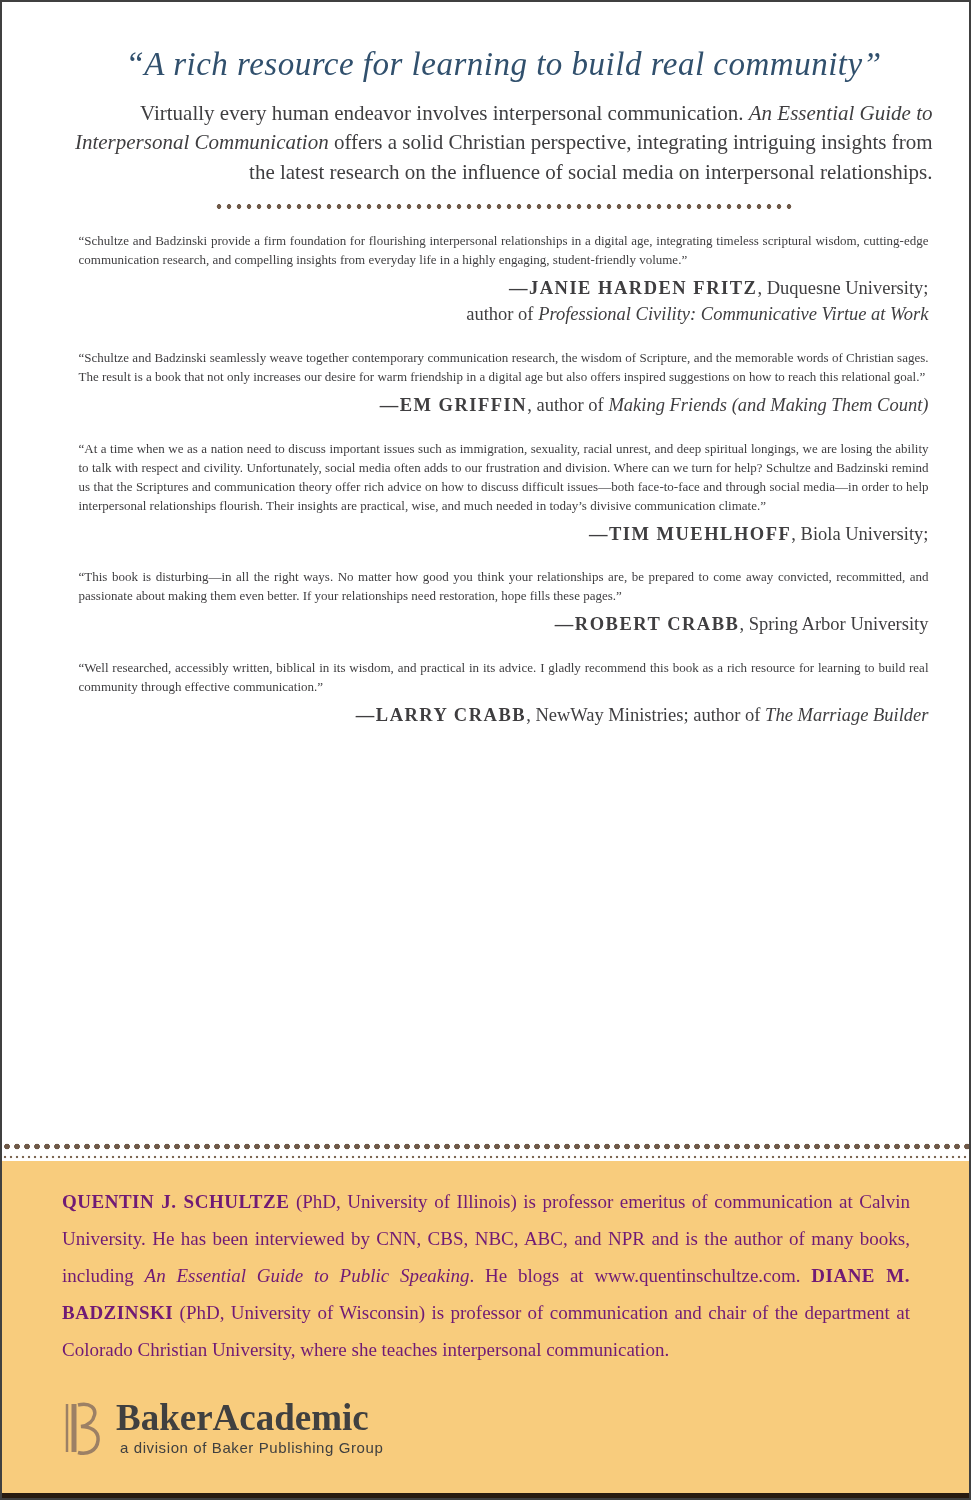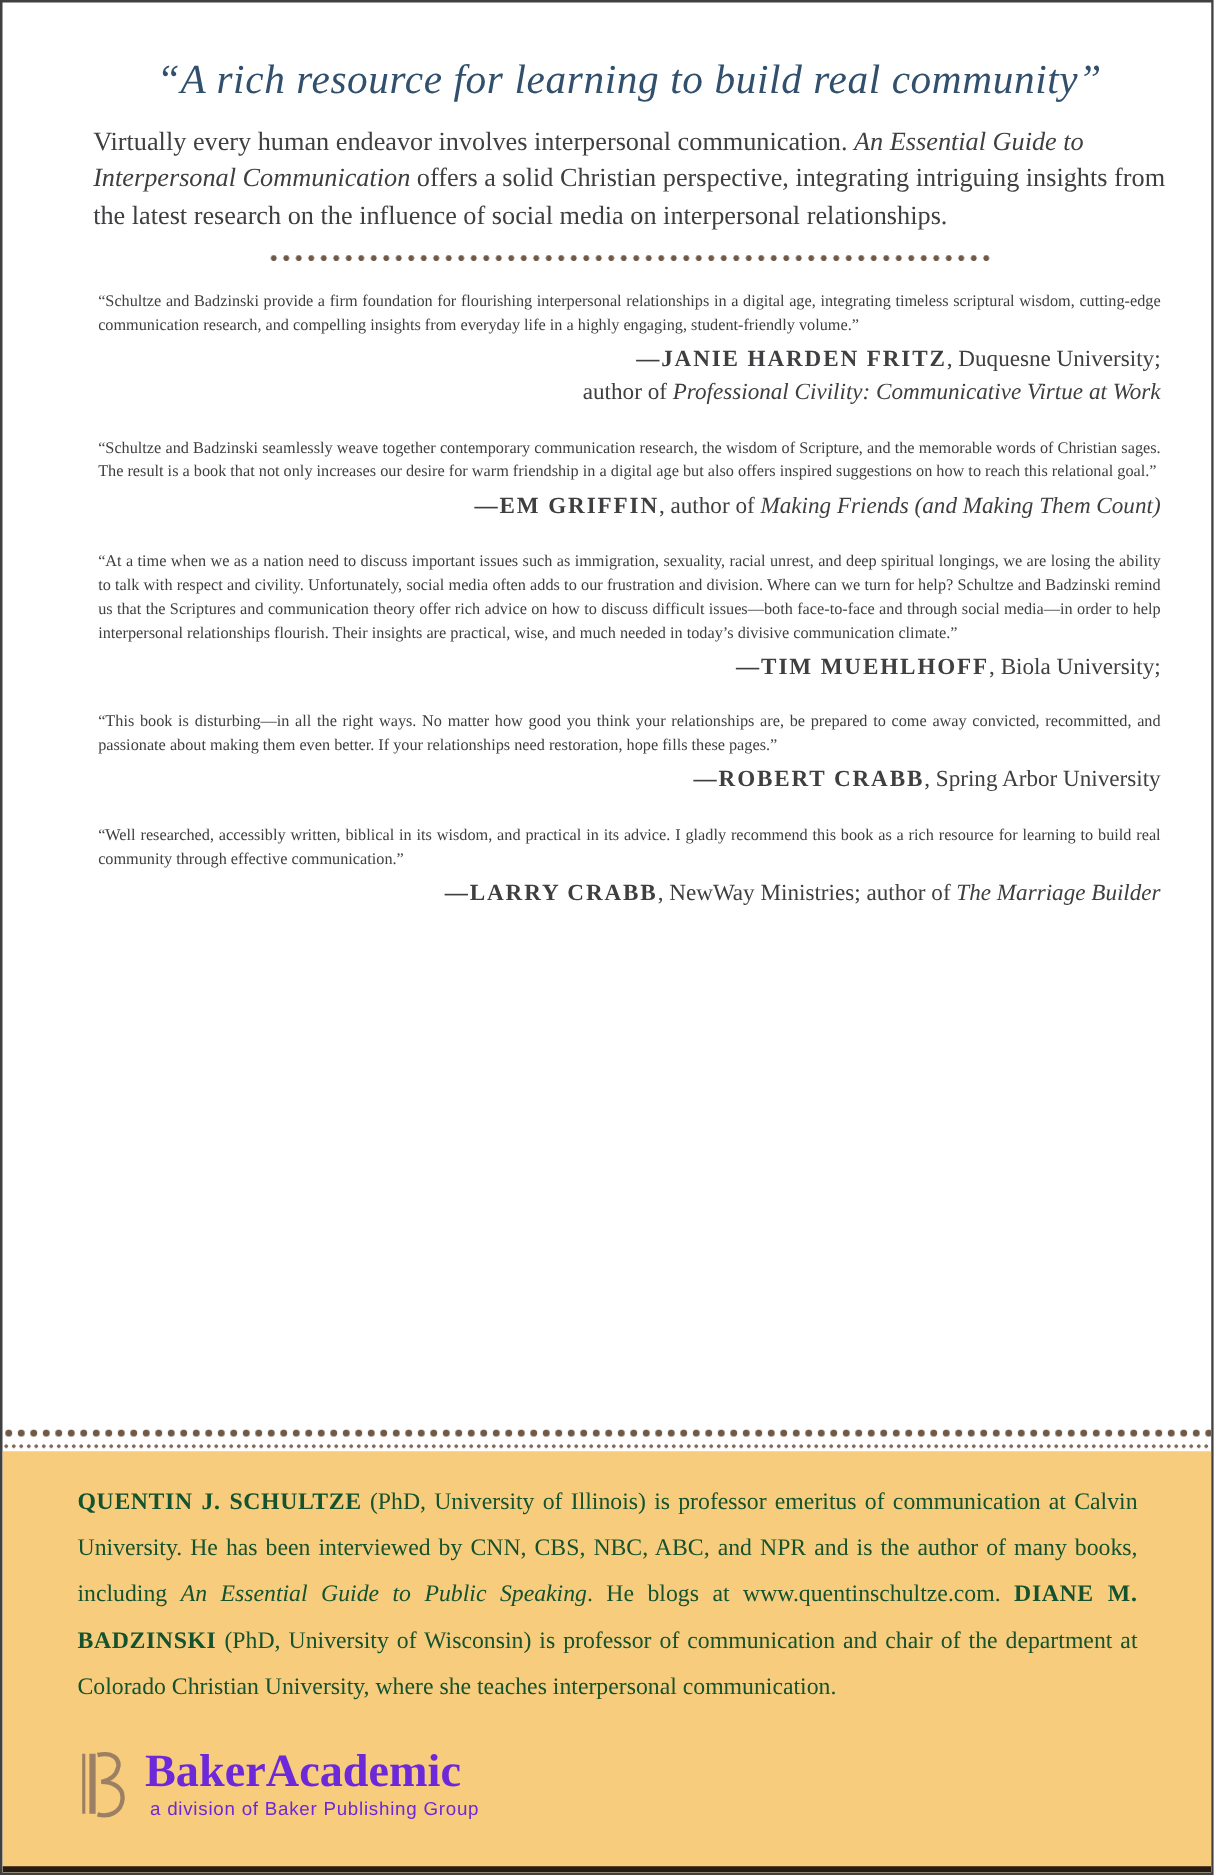--- a/index.html
+++ b/index.html
@@ -23,21 +23,21 @@
     text-align: center;
     font-style: italic;
     font-size: 33px;
     letter-spacing: 0.5px;
     color: #31506d;
   }
 
   .intro {
     width: 858px;
     margin: 16px auto 0;
-    text-align: left;
+    text-align: right;
     font-size: 21px;
     line-height: 1.4;
   }
 
   .divider-top {
     width: 580px;
     height: 9px;
     margin: 15px auto 2px;
     background-image: radial-gradient(circle, #6f5948 2.1px, transparent 2.6px);
     background-size: 10px 9px;
@@ -79,31 +79,31 @@
   .panel {
     position: relative;
     height: 337px;
     background: #f8cc7d;
     padding: 22px 59px 0 60px;
   }
   .bio {
     font-size: 19px;
     line-height: 1.95;
     text-align: justify;
-    color: #14532d;
+    color: #701a75;
   }
   .bio-name { font-weight: 700; letter-spacing: 0.5px; }
 
   .logo {
     position: absolute;
     left: 58px;
     bottom: 42px;
     display: flex;
-    align-items: flex-start;
-    color: #6d28d9;
+    align-items: center;
+    color: #404040;
   }
   .logo svg { display: block; margin-right: 10px; }
   .logo-text { display: flex; flex-direction: column; }
   .logo-name {
     font-family: "Liberation Serif", serif;
     font-size: 37px;
     font-weight: 600;
     line-height: 1.0;
     letter-spacing: 0px;
   }

